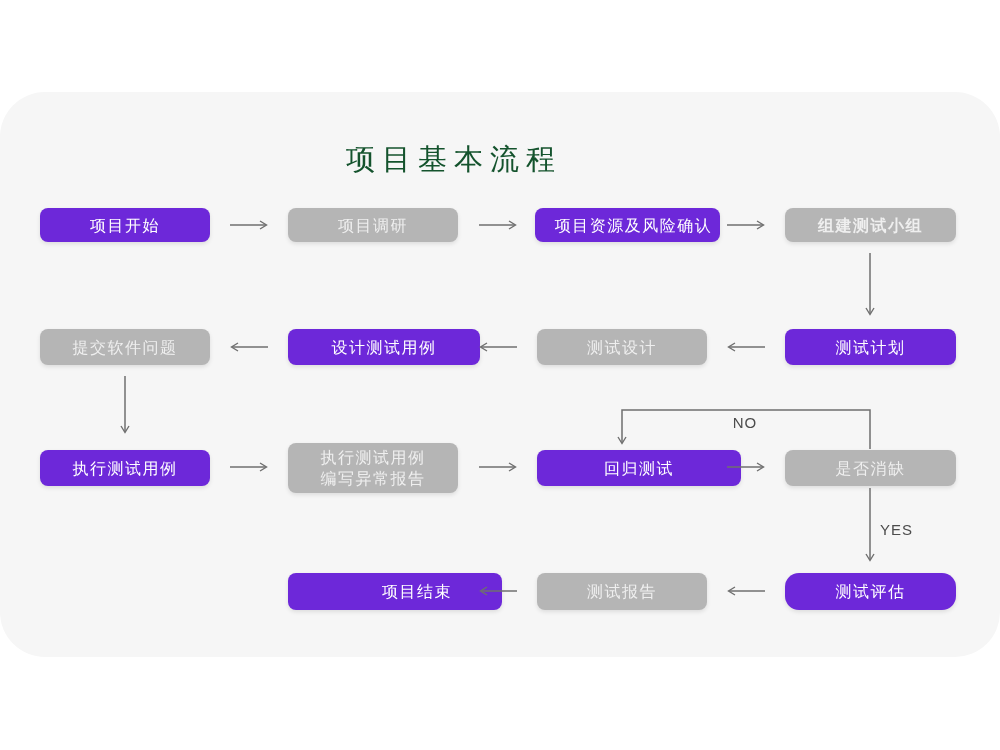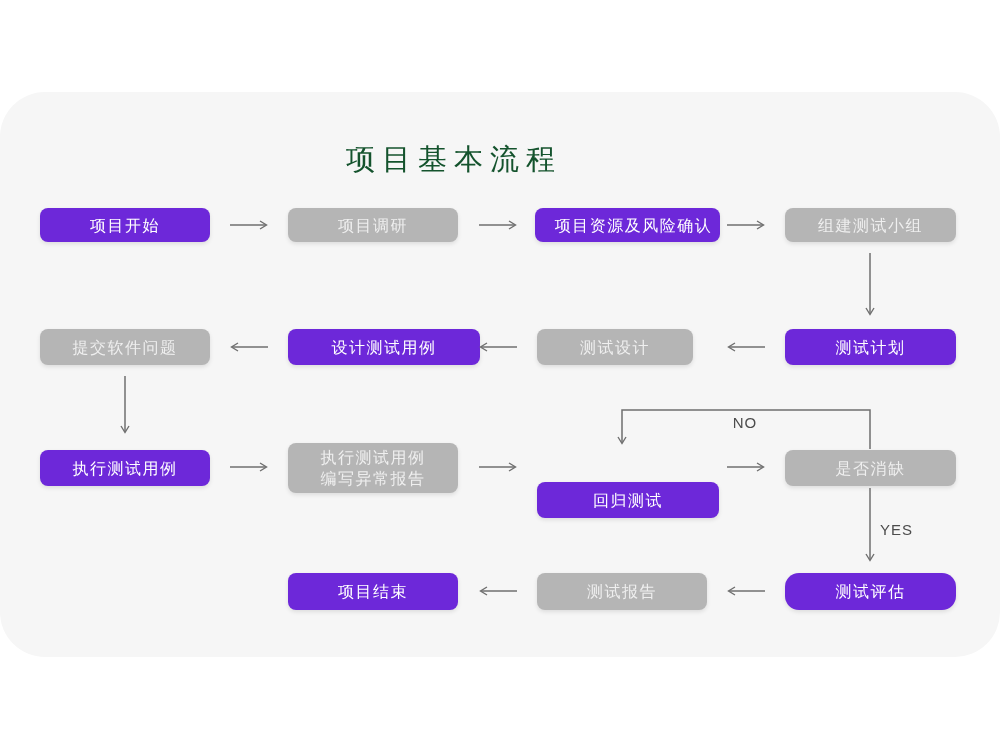--- a/index.html
+++ b/index.html
@@ -27,58 +27,58 @@
 
   <div class="node purple" style="left:40px;top:208px;width:170px;height:34px;">
     <span>项目开始</span>
   </div>
   <div class="node gray" style="left:288px;top:208px;width:170px;height:34px;">
     <span>项目调研</span>
   </div>
   <div class="node purple" style="left:535px;top:208px;width:173px;height:34px;padding-left:12px;">
     <span>项目资源及风险确认</span>
   </div>
-  <div class="node gray" style="left:785px;top:208px;width:171px;height:34px;">
+  <div class="node gray" style="left:785px;top:208px;width:171px;height:34px;font-weight:bold;">
     <span>组建测试小组</span>
   </div>
 
   <div class="node purple" style="left:785px;top:329px;width:171px;height:36px;">
     <span>测试计划</span>
   </div>
-  <div class="node gray" style="left:537px;top:329px;width:156px;height:36px;text-align:right;">
+  <div class="node gray" style="left:537px;top:329px;width:170px;height:36px;text-align:right;">
     <span>测试设计</span>
   </div>
   <div class="node purple" style="left:288px;top:329px;width:192px;height:36px;">
     <span>设计测试用例</span>
   </div>
   <div class="node gray" style="left:40px;top:329px;width:170px;height:36px;">
     <span>提交软件问题</span>
   </div>
 
   <div class="node purple" style="left:40px;top:450px;width:170px;height:36px;">
     <span>执行测试用例</span>
   </div>
   <div class="node gray" style="left:288px;top:443px;width:170px;height:50px;">
     <span>执行测试用例</span>
     <span>编写异常报告</span>
   </div>
-  <div class="node purple" style="left:537px;top:450px;width:182px;height:36px;margin-top:32px;">
+  <div class="node purple" style="left:537px;top:450px;width:204px;height:36px;">
     <span>回归测试</span>
   </div>
   <div class="node gray" style="left:785px;top:450px;width:171px;height:36px;">
     <span>是否消缺</span>
   </div>
 
   <div class="node purple" style="left:785px;top:573px;width:171px;height:37px;border-radius:14px;">
     <span>测试评估</span>
   </div>
   <div class="node gray" style="left:537px;top:573px;width:170px;height:37px;">
     <span>测试报告</span>
   </div>
-  <div class="node purple" style="left:288px;top:573px;width:170px;height:37px;">
+  <div class="node purple" style="left:288px;top:573px;width:170px;height:37px;padding-left:44px;">
     <span>项目结束</span>
   </div>
 
   <div class="edge-label" style="left:700px;top:414px;width:90px;text-align:center;">NO</div>
   <div class="edge-label" style="left:880px;top:521px;">YES</div>
 
   <svg class="connectors" width="1000" height="750" viewBox="0 0 1000 750">
     <defs>
       <marker id="chev" viewBox="0 0 12 12" refX="8.5" refY="6" markerWidth="12" markerHeight="12" markerUnits="userSpaceOnUse" orient="auto">
         <path d="M2.5,2 L9,6 L2.5,10" fill="none" stroke="#6f6f6f" stroke-width="1.4"></path>

